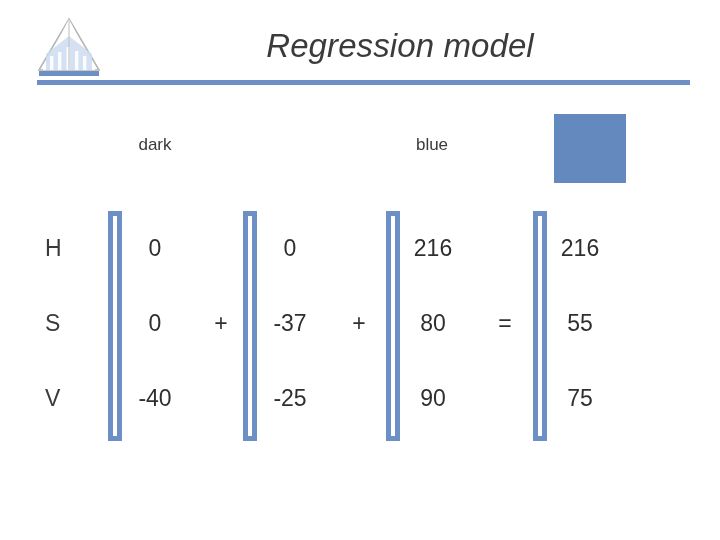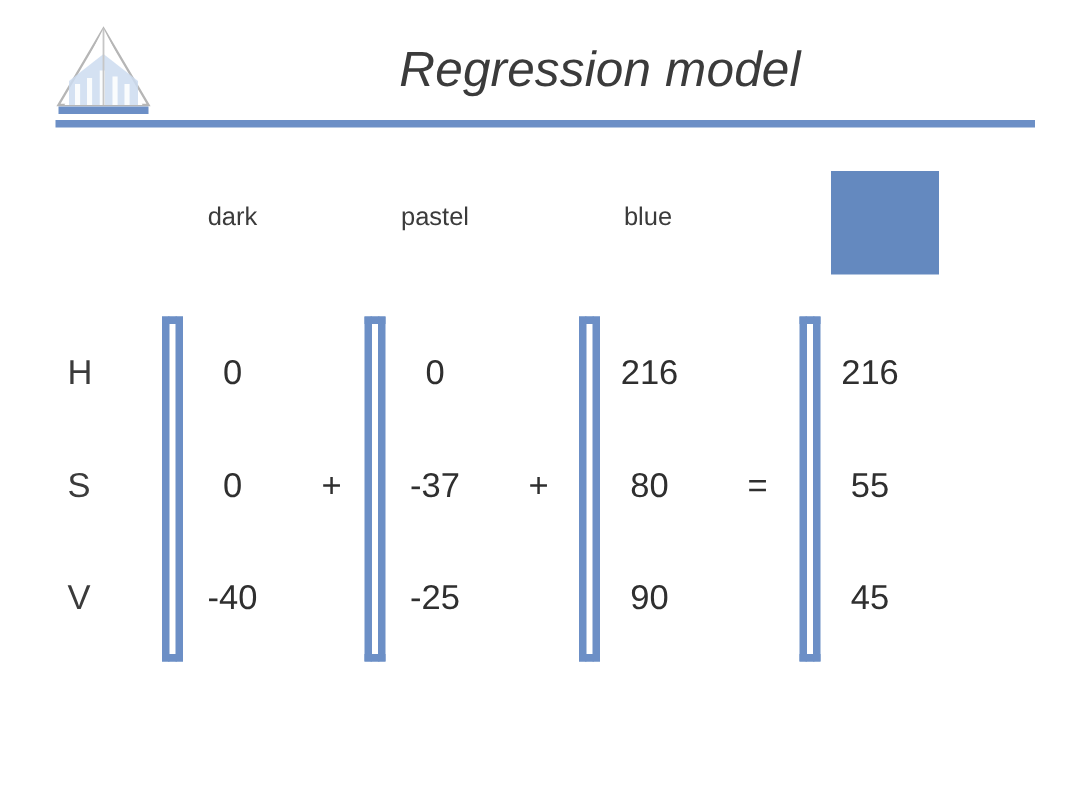--- a/index.html
+++ b/index.html
@@ -214,21 +214,20 @@
       <rect x="6" y="57" width="60" height="5" fill="#6c8fc6"></rect>
     </svg>
   </div>
 
   <div class="slide-title">Regression model</div>
 
   <div class="title-rule"></div>
 
   <div class="col-headers">
     <div class="col-header c0">dark</div>
-    <div class="col-header c1">pastel</div>
     <div class="col-header c2">blue</div>
   </div>
 
   <div class="color-swatch"></div>
 
   <div class="equation">
 
     <div class="row-labels">
       <div class="row-label r0">H</div>
       <div class="row-label r1">S</div>
@@ -297,21 +296,21 @@
 
     <div class="matrix m3">
       <div class="bracket left">
         <div class="stem"></div>
           <div class="serif top"></div>
           <div class="serif bottom"></div>
       </div>
       <div class="cells">
         <div class="cell r0">216</div>
         <div class="cell r1">55</div>
-        <div class="cell r2">45</div>
+        <div class="cell r2">75</div>
       </div>
       <div class="bracket right">
         <div class="stem"></div>
           <div class="serif top"></div>
           <div class="serif bottom"></div>
       </div>
     </div>
 
   </div>
 </div>

